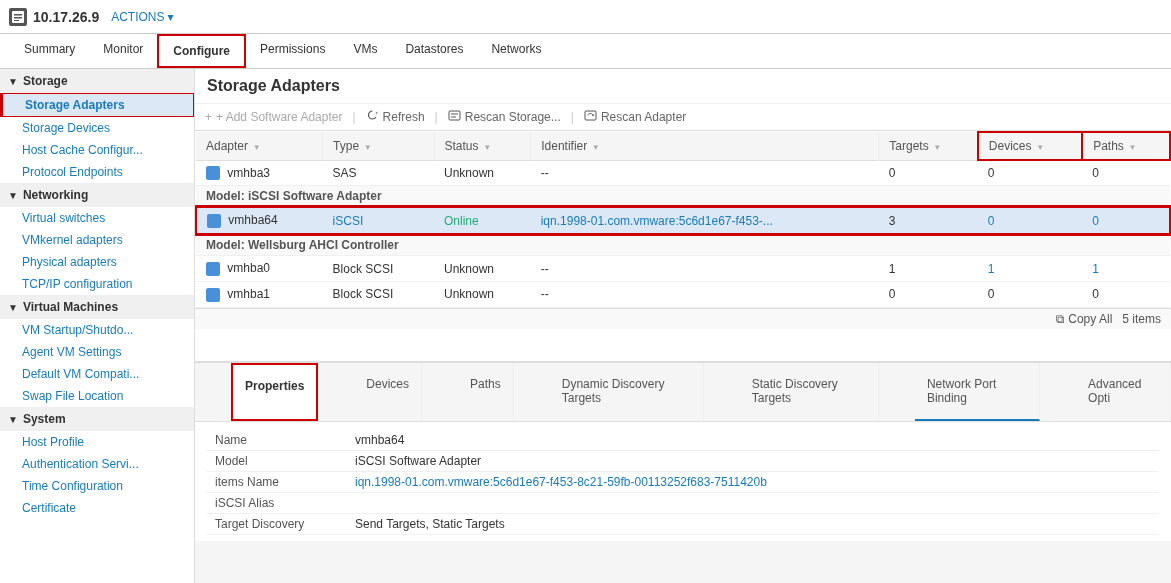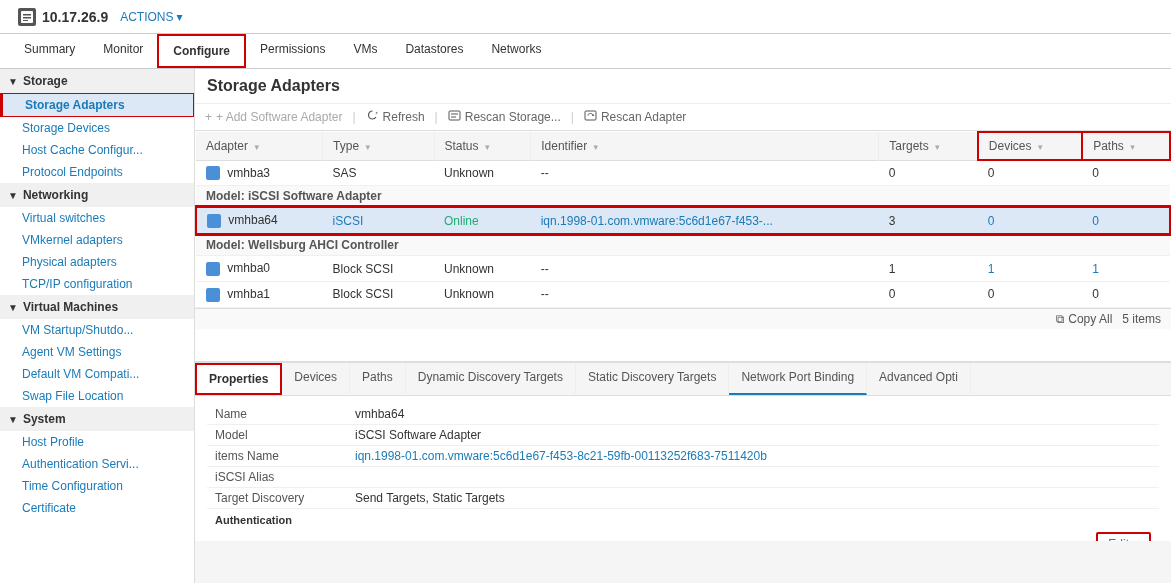--- a/index.html
+++ b/index.html
@@ -1,21 +1,21 @@
 <!DOCTYPE html>
 <html><head>
   <meta charset="utf-8">
   <style>
     * { box-sizing: border-box; margin: 0; padding: 0; font-family: Arial, sans-serif; font-size: 12px; }
     body { background: #f5f5f5; overflow: hidden; }
 
     
     .top-header {
       display: flex; align-items: center; background: #fff;
-      border-bottom: 1px solid #ccc; padding: 4px 18px; height: 34px;
+      border-bottom: 1px solid #ccc; padding: 4px 9px; height: 34px;
     }
     .host-icon { width: 18px; height: 18px; background: #555; border-radius: 2px; margin-right: 6px; display: flex; align-items: center; justify-content: center; }
     .host-title { font-size: 14px; font-weight: bold; color: #333; margin-right: 12px; }
     .actions-btn { color: #1a7bb9; font-size: 12px; cursor: pointer; display: flex; align-items: center; gap: 3px; }
 
     
     .nav-tabs {
       display: flex; background: #fff;
       border-bottom: 1px solid #ccc; padding: 0 10px;
     }
@@ -90,22 +90,22 @@
       font-size: 11px; color: #555; gap: 10px;
     }
     .copy-all { display: flex; align-items: center; gap: 4px; cursor: pointer; color: #555; }
 
     
     .bottom-panel { border-top: 2px solid #ddd; background: #fff; height: 180px; overflow: hidden; display: flex; flex-direction: column; }
 
     
     .bottom-tabs { display: flex; border-bottom: 1px solid #ddd; background: #f5f5f5; }
     .bottom-tab {
-      padding: 7px 12px; cursor: pointer; color: #555;
-      border-right: 1px solid #eee; border-bottom: 2px solid transparent;
+      padding: 14px 12px; cursor: pointer; color: #555;
+      border-right: 1px solid #eee; border-bottom: 2px solid transparent; margin-left: 36px;
     }
     .bottom-tab.active { background: #fff; color: #1a7bb9; border-bottom: 2px solid #1a7bb9; font-weight: bold; }
     .bottom-tab.highlighted { border: 2px solid #c00; color: #333; font-weight: bold; background: #fff; }
     .bottom-tab.underlined { border-bottom: 2px solid #1a7bb9; }
 
     
     .props-content { padding: 8px 12px; overflow: auto; flex: 1; }
     .props-table { width: 100%; }
     .props-table td { padding: 3px 8px; vertical-align: top; }
     .props-table td:first-child { color: #555; width: 140px; white-space: nowrap; }

